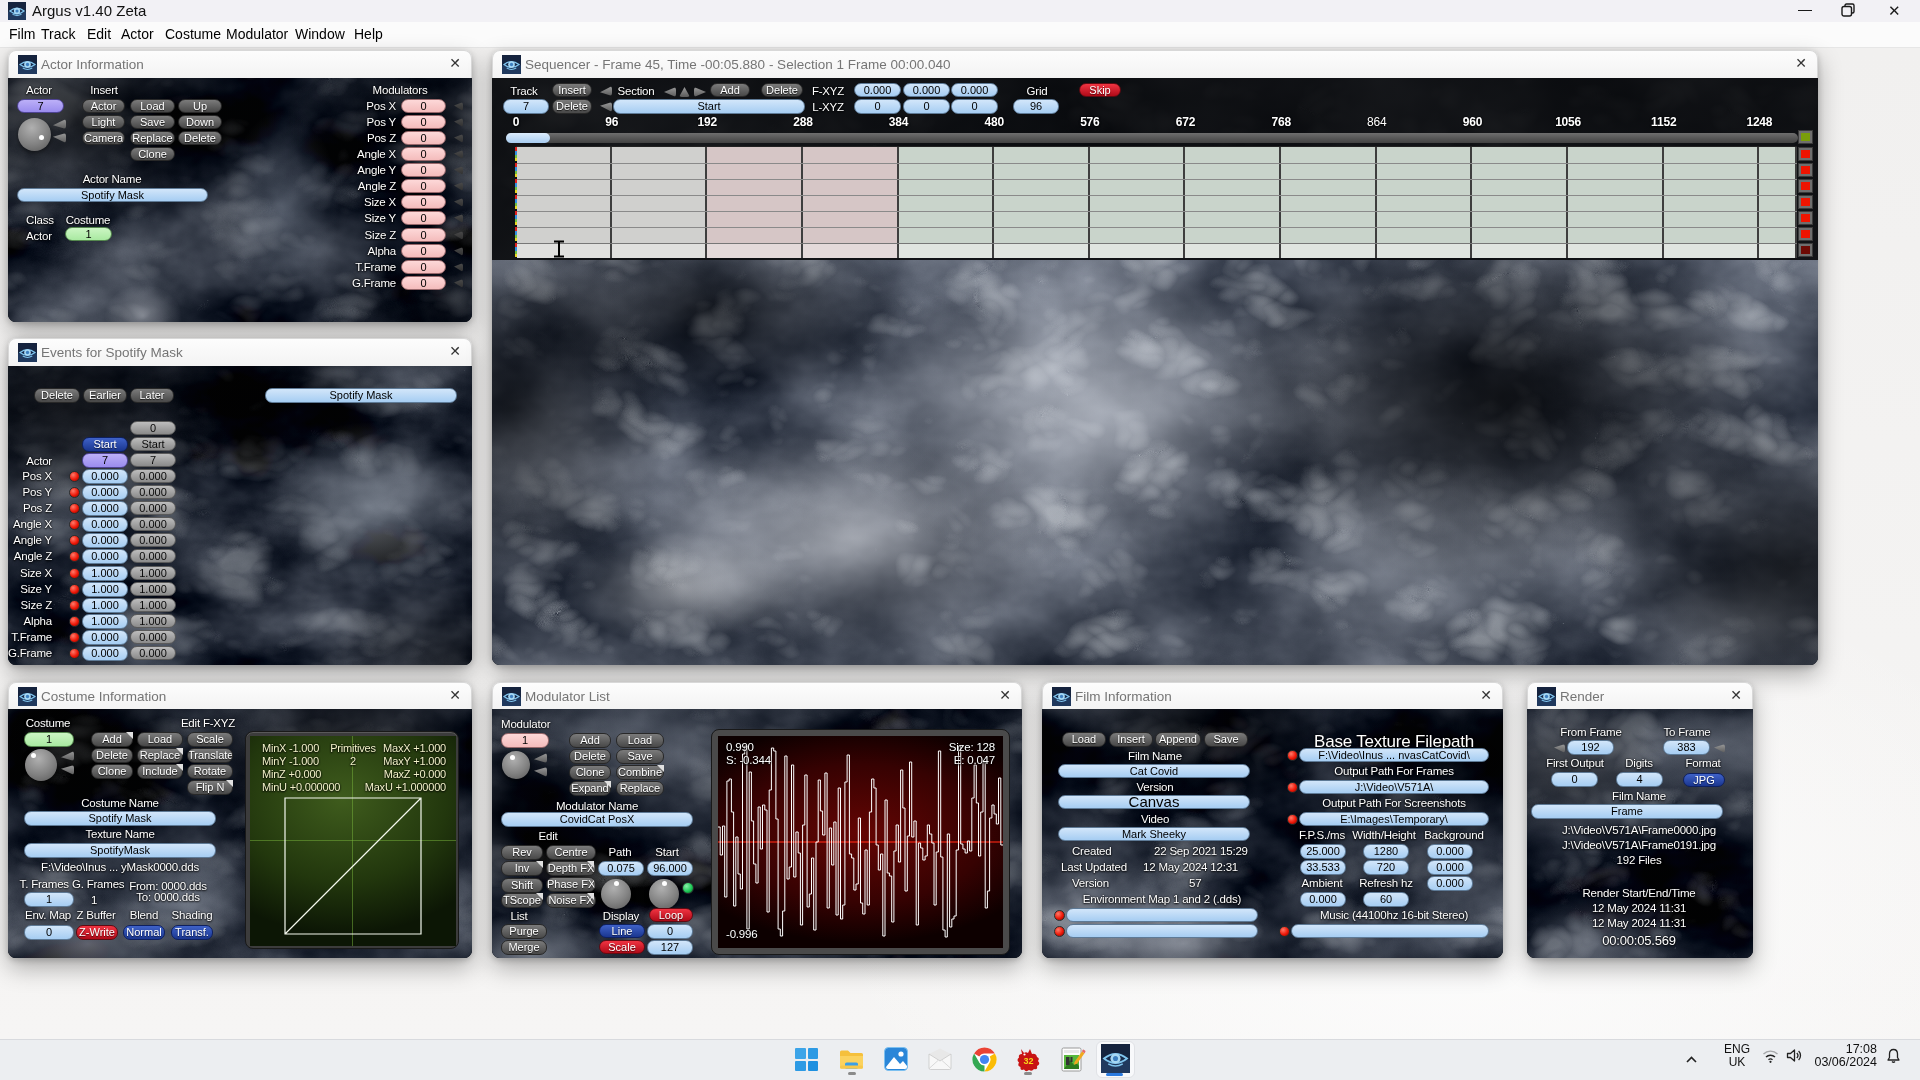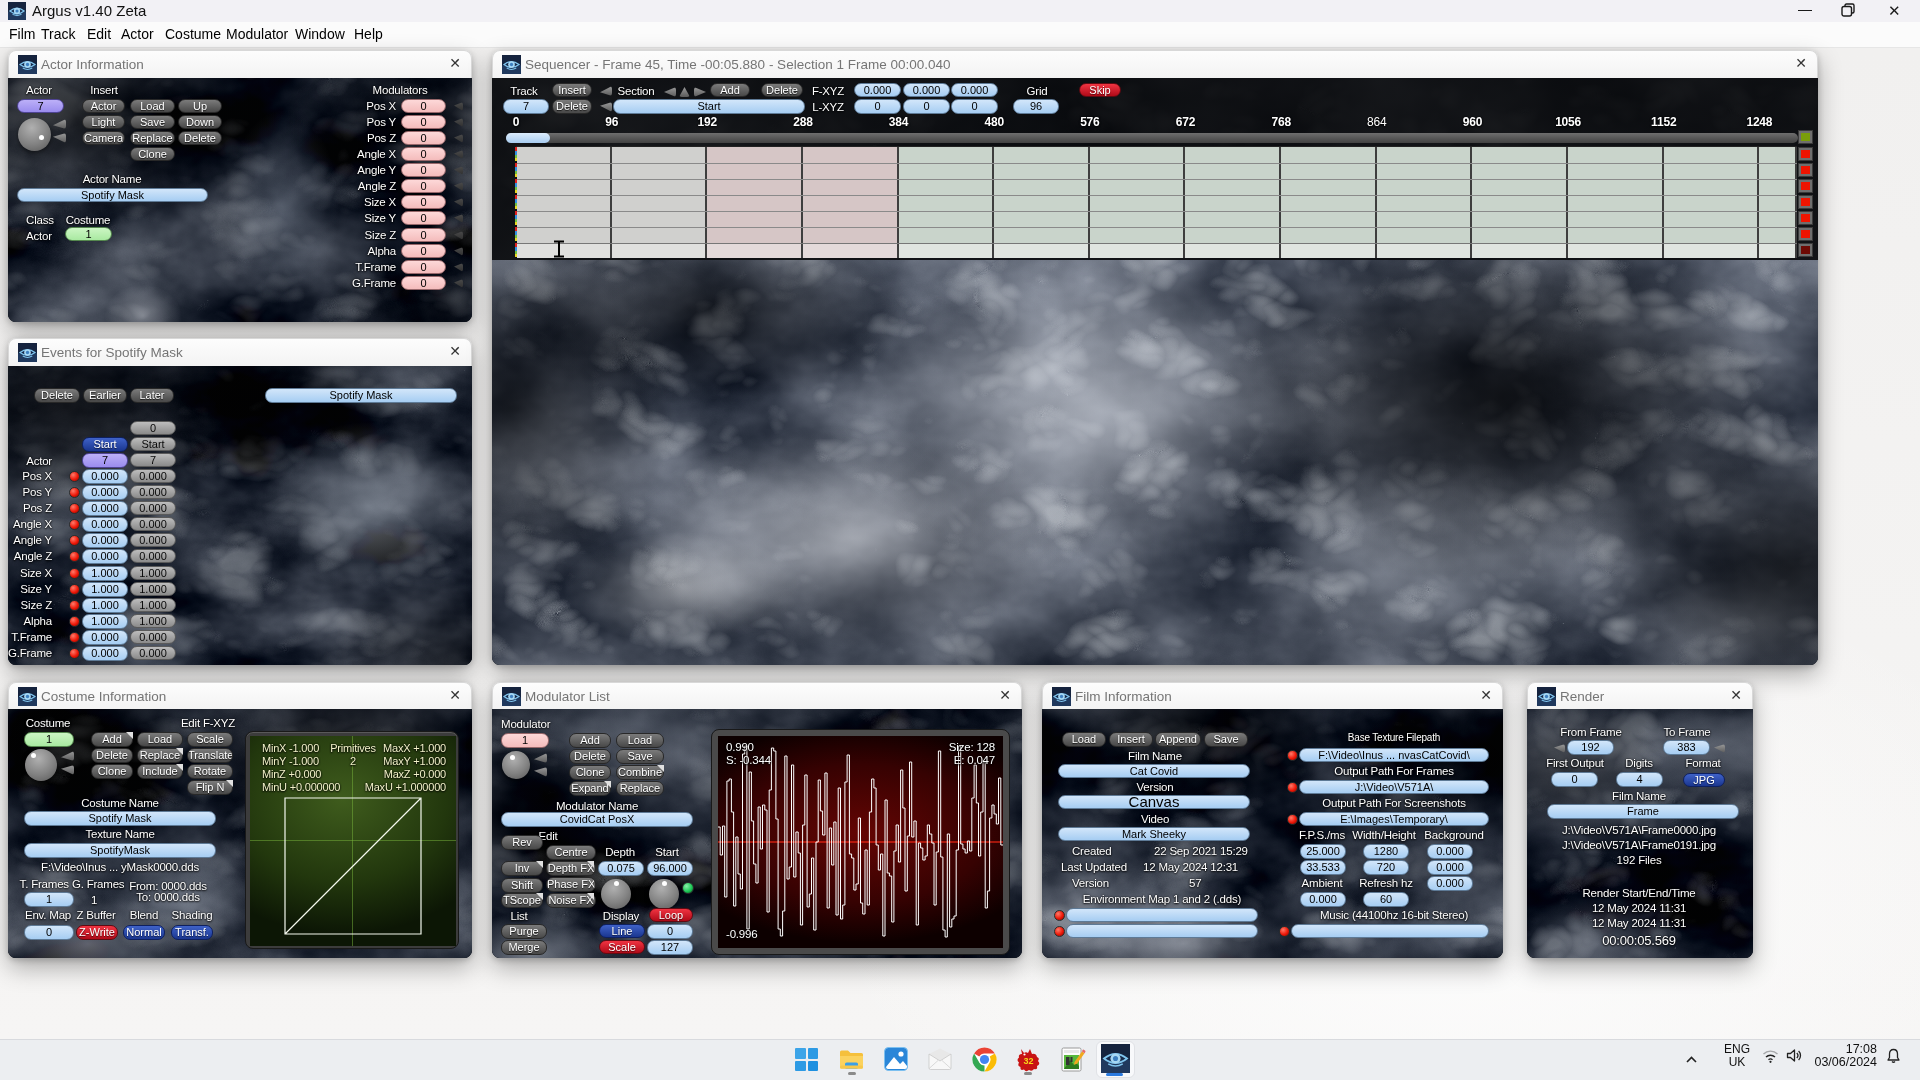--- a/index.html
+++ b/index.html
@@ -494,33 +494,33 @@
       <div class="bx btn" style="left:77px;top:72px;width:42px;height:15px;line-height:13px;font-size:11px">Expand</div>
       <div class="bx btn" style="left:124px;top:24px;width:48px;height:15px;line-height:13px;font-size:11px">Load</div>
       <div class="bx btn" style="left:124px;top:40px;width:48px;height:15px;line-height:13px;font-size:11px">Save</div>
       <div class="bx btn" style="left:124px;top:56px;width:48px;height:15px;line-height:13px;font-size:11px">Combine</div>
       <div class="bx btn" style="left:124px;top:72px;width:48px;height:15px;line-height:13px;font-size:11px">Replace</div>
       <div class="fold" style="left:165px;top:56px"></div>
       <div class="fold" style="left:112px;top:72px"></div>
       <div class="lbl lc" style="left:105px;top:91px;font-size:11.5px">Modulator Name</div>
       <div class="bx blue" style="left:9px;top:103px;width:192px;height:15px;line-height:13px;font-size:11px">CovidCat PosX</div>
       <div class="lbl lc" style="left:56px;top:121px;font-size:11.5px">Edit</div>
-      <div class="bx btn" style="left:9px;top:126px;width:42px;height:15px;line-height:13px;font-size:11px">Rev</div>
+      <div class="bx btn" style="left:9px;top:136px;width:42px;height:15px;line-height:13px;font-size:11px">Rev</div>
       <div class="bx btn" style="left:9px;top:152px;width:42px;height:15px;line-height:13px;font-size:11px">Inv</div>
       <div class="bx btn" style="left:9px;top:169px;width:42px;height:15px;line-height:13px;font-size:11px">Shift</div>
       <div class="bx btn" style="left:9px;top:184px;width:42px;height:15px;line-height:13px;font-size:11px">TScope</div>
       <div class="bx btn" style="left:54px;top:136px;width:50px;height:15px;line-height:13px;font-size:11px">Centre</div>
       <div class="bx btn" style="left:54px;top:152px;width:50px;height:15px;line-height:13px;font-size:11px">Depth FX</div>
       <div class="bx btn" style="left:54px;top:168px;width:50px;height:15px;line-height:13px;font-size:11px">Phase FX</div>
       <div class="bx btn" style="left:54px;top:184px;width:50px;height:15px;line-height:13px;font-size:11px">Noise FX</div>
       <div class="fold" style="left:44px;top:152px"></div>
       <div class="fold" style="left:95px;top:152px"></div>
       <div class="fold" style="left:44px;top:184px"></div>
       <div class="fold" style="left:95px;top:184px"></div>
-      <div class="lbl lc" style="left:128px;top:137px;font-size:11.5px">Depth</div>
+      <div class="lbl lc" style="left:128px;top:137px;font-size:11.5px">Path</div>
       <div class="lbl lc" style="left:175px;top:137px;font-size:11.5px">Start</div>
       <div class="bx blue" style="left:106px;top:152px;width:46px;height:15px;line-height:13px;font-size:11px">0.075</div>
       <div class="bx blue" style="left:155px;top:152px;width:46px;height:15px;line-height:13px;font-size:11px">96.000</div>
       <div class="knob" style="left:109px;top:170px;width:30px;height:30px"></div>
       <div class="kdot" style="left:122px;top:172px"></div>
       <div class="knob" style="left:157px;top:170px;width:30px;height:30px"></div>
       <div class="kdot" style="left:170px;top:172px"></div>
       <div class="gled" style="left:190px;top:173px"></div>
       <div class="lbl lc" style="left:27px;top:201px;font-size:11.5px">List</div>
       <div class="bx btn" style="left:9px;top:215px;width:46px;height:15px;line-height:13px;font-size:11px">Purge</div>
@@ -583,21 +583,21 @@
       <div class="lbl" style="left:112px;top:136px;font-size:11.5px">22 Sep 2021 15:29</div>
       <div class="lbl" style="left:19px;top:152px;font-size:11.5px">Last Updated</div>
       <div class="lbl" style="left:101px;top:152px;font-size:11.5px">12 May 2024 12:31</div>
       <div class="lbl" style="left:30px;top:168px;font-size:11.5px">Version</div>
       <div class="lbl" style="left:147px;top:168px;font-size:11.5px">57</div>
       <div class="lbl lc" style="left:120px;top:184px;font-size:11.5px">Environment Map 1 and 2 (.dds)</div>
       <div class="led" style="left:12px;top:201px"></div>
       <div class="bx blue" style="left:24px;top:199px;width:192px;height:14px;line-height:12px;font-size:11px"></div>
       <div class="led" style="left:12px;top:217px"></div>
       <div class="bx blue" style="left:24px;top:215px;width:192px;height:14px;line-height:12px;font-size:11px"></div>
-      <div class="lbl lc" style="left:352px;top:23px;font-size:10px">Base Texture Filepath</div>
+      <div class="lbl lc" style="left:352px;top:23px;font-size:17px">Base Texture Filepath</div>
       <div class="led" style="left:245px;top:41px"></div>
       <div class="bx blue" style="left:257px;top:39px;width:190px;height:14px;line-height:12px;font-size:11px">F:\Video\Inus ... nvasCatCovid\</div>
       <div class="lbl lc" style="left:352px;top:56px;font-size:11.5px">Output Path For Frames</div>
       <div class="led" style="left:245px;top:73px"></div>
       <div class="bx blue" style="left:257px;top:71px;width:190px;height:14px;line-height:12px;font-size:11px">J:\Video\V571A\</div>
       <div class="lbl lc" style="left:352px;top:88px;font-size:11.5px">Output Path For Screenshots</div>
       <div class="led" style="left:245px;top:105px"></div>
       <div class="bx blue" style="left:257px;top:103px;width:190px;height:14px;line-height:12px;font-size:11px">E:\Images\Temporary\</div>
       <div class="lbl lc" style="left:280px;top:120px;font-size:11.5px">F.P.S./ms</div>
       <div class="lbl lc" style="left:342px;top:120px;font-size:11.5px">Width/Height</div>
@@ -647,21 +647,21 @@
       <div class="bx blue" style="left:40px;top:31px;width:47px;height:15px;line-height:13px;font-size:11px">192</div>
       <div class="bx blue" style="left:136px;top:31px;width:47px;height:15px;line-height:13px;font-size:11px">383</div>
       <div class="arr ad" style="left:187px;top:35px;width:11px;height:9px"></div>
       <div class="lbl lc" style="left:48px;top:48px;font-size:11.5px">First Output</div>
       <div class="lbl lc" style="left:112px;top:48px;font-size:11.5px">Digits</div>
       <div class="lbl lc" style="left:176px;top:48px;font-size:11.5px">Format</div>
       <div class="bx blue" style="left:24px;top:63px;width:47px;height:15px;line-height:13px;font-size:11px">0</div>
       <div class="bx blue" style="left:89px;top:63px;width:47px;height:15px;line-height:13px;font-size:11px">4</div>
       <div class="bx bluep" style="left:156px;top:64px;width:42px;height:14px;line-height:12px;font-size:11px">JPG</div>
       <div class="lbl lc" style="left:112px;top:81px;font-size:11.5px">Film Name</div>
-      <div class="bx blue" style="left:20px;top:95px;width:192px;height:15px;line-height:13px;font-size:11px">Frame</div>
+      <div class="bx blue" style="left:4px;top:95px;width:192px;height:15px;line-height:13px;font-size:11px">Frame</div>
       <div class="lbl lc" style="left:112px;top:115px;font-size:11.5px">J:\Video\V571A\Frame0000.jpg</div>
       <div class="lbl lc" style="left:112px;top:130px;font-size:11.5px">J:\Video\V571A\Frame0191.jpg</div>
       <div class="lbl lc" style="left:112px;top:145px;font-size:11.5px">192 Files</div>
       <div class="lbl lc" style="left:112px;top:178px;font-size:11.5px">Render Start/End/Time</div>
       <div class="lbl lc" style="left:112px;top:193px;font-size:11.5px">12 May 2024 11:31</div>
       <div class="lbl lc" style="left:112px;top:208px;font-size:11.5px">12 May 2024 11:31</div>
       <div class="lbl lc" style="left:112px;top:224px;font-size:13px">00:00:05.569</div>
     </div>
   </div>
 <div id="taskbar" style="position:absolute;left:0;top:1039px;width:1920px;height:41px;background:#eceef1;border-top:1px solid #d8dade"></div>

